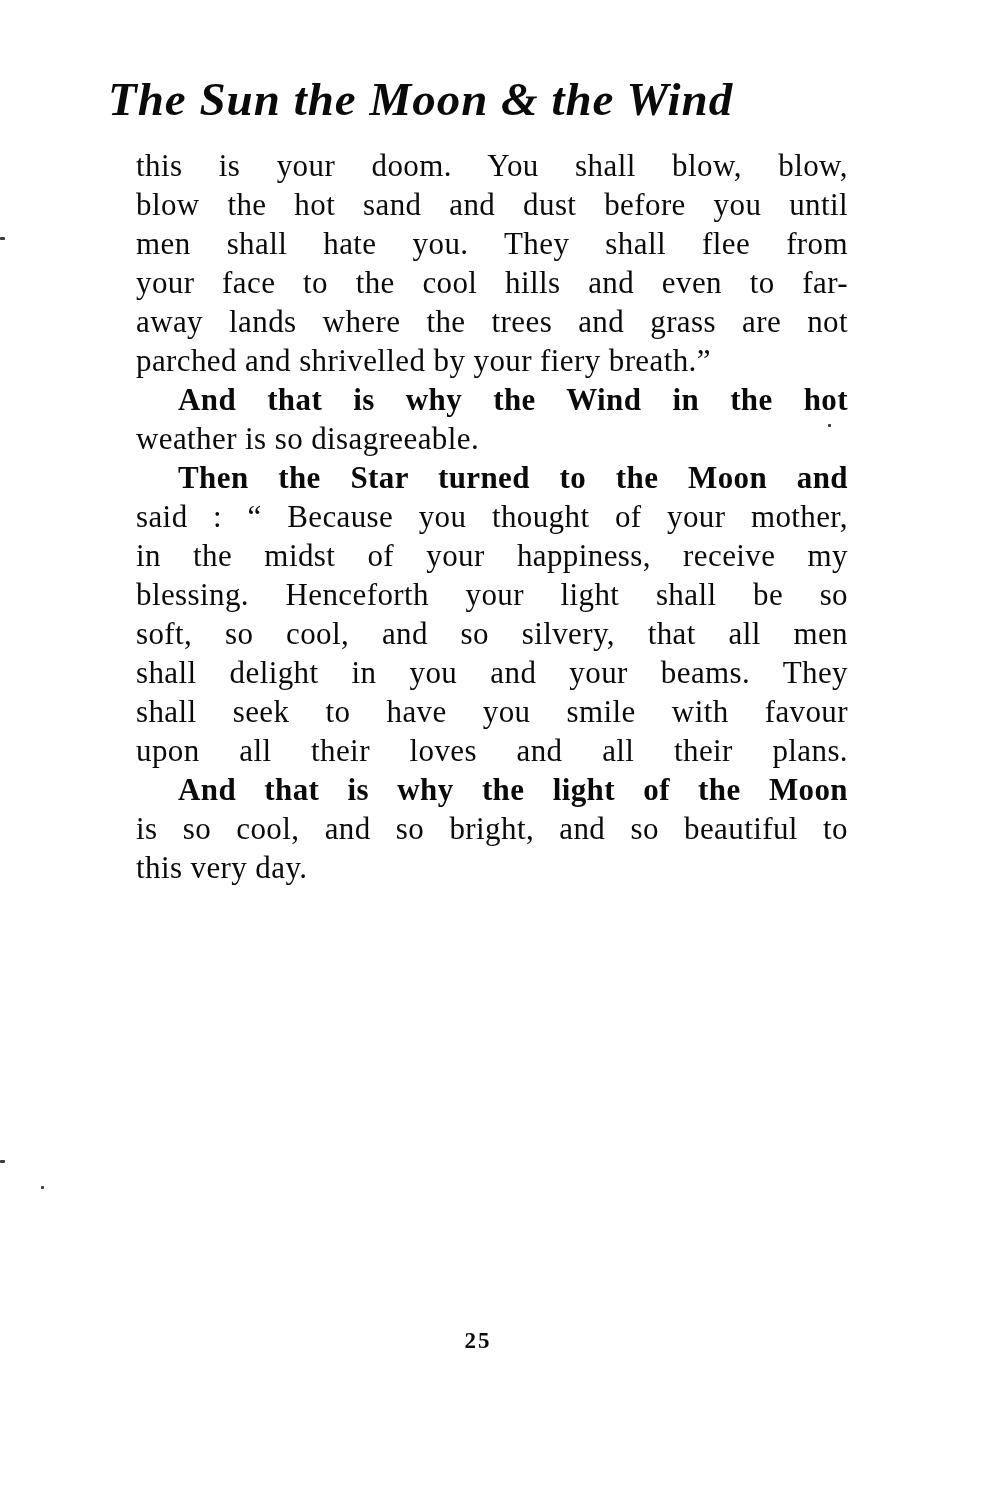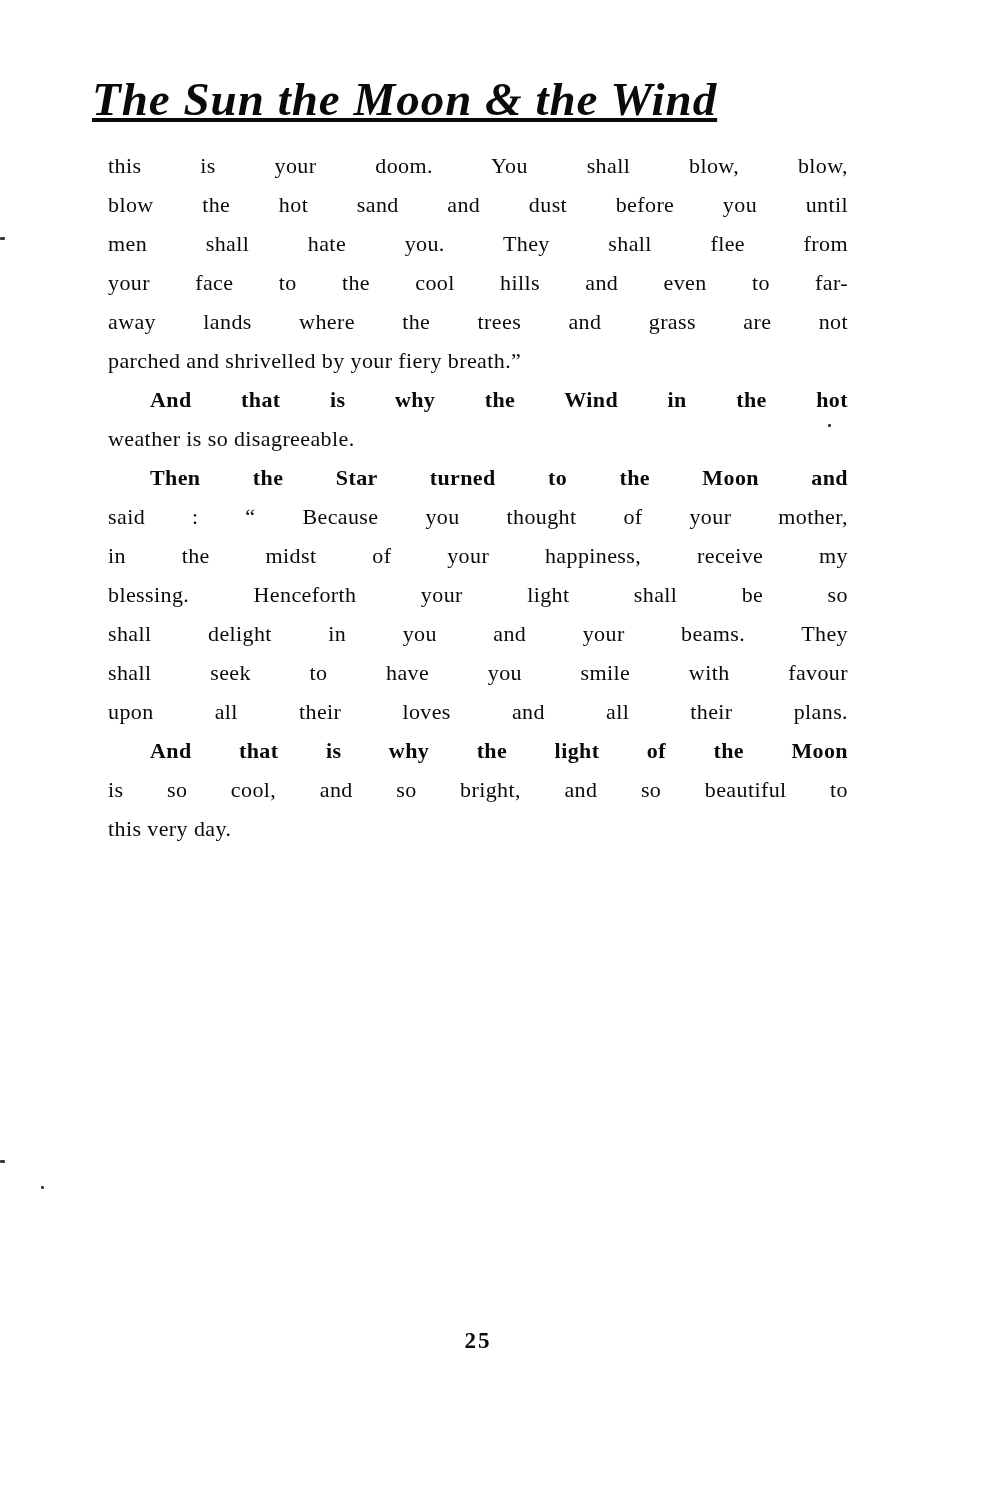--- a/index.html
+++ b/index.html
@@ -12,48 +12,48 @@
     color: #0a0a0a;
     overflow: hidden;
   }
   .page {
     position: absolute;
     inset: 0;
     background: #ffffff;
   }
   .title {
     position: absolute;
-    left: 92px;
+    left: 108px;
     top: 72px;
     width: 740px;
     font-style: italic;
     font-weight: bold;
     font-size: 47px;
     letter-spacing: 1px;
     white-space: nowrap;
     text-align: justify;
     text-align-last: justify;
-    text-decoration: underline;
     
   }
   .title::after { content: ""; display: inline-block; width: 100%; }
   .body-block {
     position: absolute;
     left: 108px;
     top: 146px;
     width: 740px;
   }
   .line {
-    font-size: 22px;
+    font-size: 31px;
     line-height: 39px;
     height: 39px;
     letter-spacing: 0.4px;
     text-align: justify;
     text-align-last: justify;
     white-space: nowrap;
+    margin-left: 28px;
   }
   .line.last {
     text-align: right;
     text-align-last: left;
   }
   .line.indent { padding-left: 42px; font-weight: bold; }
   .footer {
     position: absolute;
     left: 108px;
     top: 1328px;
@@ -86,20 +86,21 @@
     <div class="line">men shall hate you.  They shall flee from</div>
     <div class="line">your face to the cool hills and even to far-</div>
     <div class="line">away lands where the trees and grass are not</div>
     <div class="line last">parched and shrivelled by your fiery breath.”</div>
     <div class="line indent">And that is why the Wind in the hot</div>
     <div class="line last">weather is so disagreeable.</div>
     <div class="line indent">Then the Star turned to the Moon and</div>
     <div class="line">said : “ Because you thought of your mother,</div>
     <div class="line">in the midst of your happiness, receive my</div>
     <div class="line">blessing.  Henceforth your light shall be so</div>
+    <div class="line">soft, so cool, and so silvery, that all men</div>
     <div class="line">shall delight in you and your beams.  They</div>
     <div class="line">shall seek to have you smile with favour</div>
     <div class="line">upon all their loves and all their plans.</div>
     <div class="line indent">And that is why the light of the Moon</div>
     <div class="line">is so cool, and so bright, and so beautiful to</div>
     <div class="line last">this very day.</div>
   </div>
 
   <div class="footer">25</div>
 

